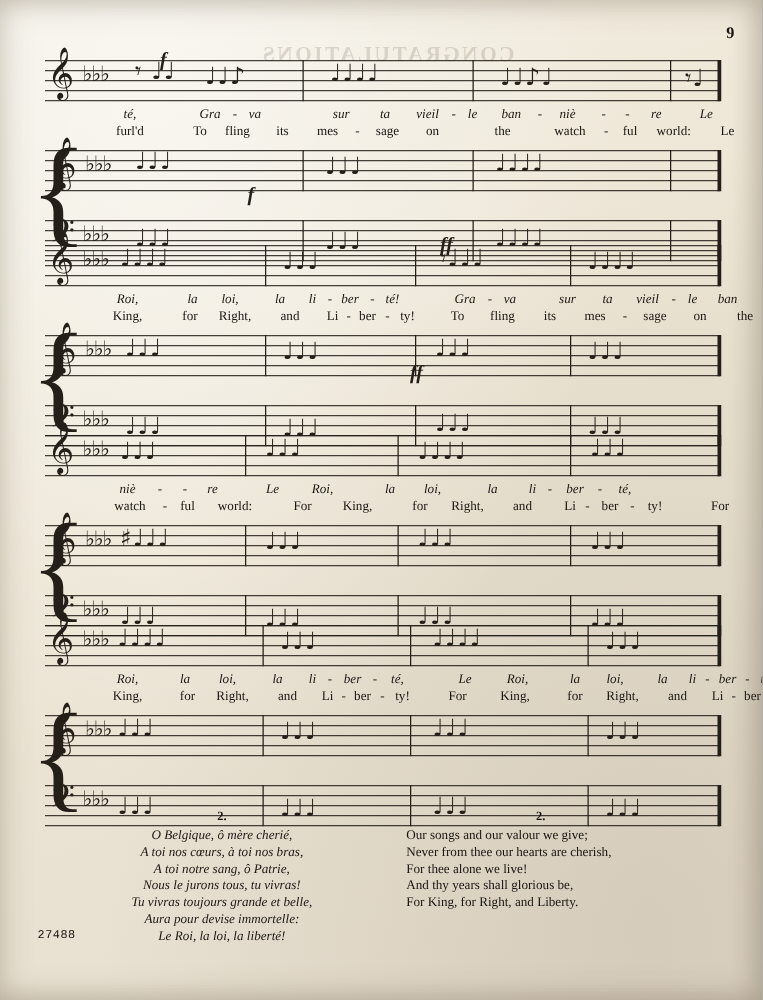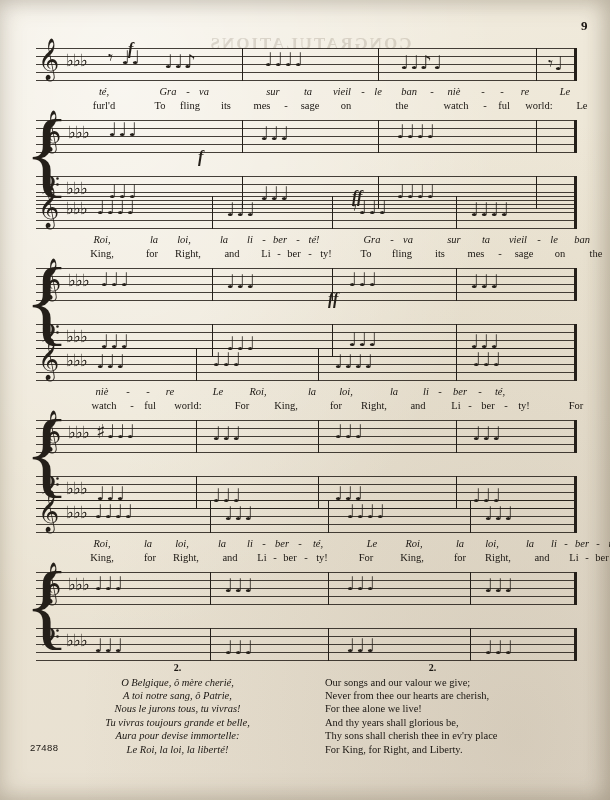--- a/index.html
+++ b/index.html
@@ -52,21 +52,21 @@
     color: rgba(120,105,85,0.22);
     transform: scaleX(-1);
     pointer-events: none;
   }
   .plate-number {
     position: absolute;
     left: 30px;
     bottom: 47px;
     font-size: 9.5px;
     letter-spacing: 0.4px;
-    font-family: Liberation Sans, sans-serif;
+    font-family: Liberation Mono, monospace;
   }
 
   
   .system {
     position: absolute;
     left: 36px;
     width: 540px;
   }
   .staff {
     position: relative;
@@ -567,32 +567,32 @@
       <div class="barline" style="left:434px;"></div>
       <div class="beamgrp" style="left:448px; top:8px;">♩♩♩</div>
       <div class="barline thick" style="left:538px;"></div>
     </div>
   </div>
 
   <div class="verses">
     <div class="verse-col fr">
       <div class="verse-num">2.</div>
       <div class="verse-line">O Belgique, ô mère cherié,</div>
+      <div class="verse-line">A toi nos cœurs, à toi nos bras,</div>
       <div class="verse-line">A toi notre sang, ô Patrie,</div>
       <div class="verse-line">Nous le jurons tous, tu vivras!</div>
       <div class="verse-line">Tu vivras toujours grande et belle,</div>
       <div class="verse-line">Aura pour devise immortelle:</div>
       <div class="verse-line">Le Roi, la loi, la liberté!</div>
     </div>
     <div class="verse-col en">
       <div class="verse-num">2.</div>
       <div class="verse-line">Our songs and our valour we give;</div>
       <div class="verse-line">Never from thee our hearts are cherish,</div>
       <div class="verse-line">For thee alone we live!</div>
       <div class="verse-line">And thy years shall glorious be,</div>
-      <div class="verse-line">Thy sons shall cherish thee in ev'ry place</div>
       <div class="verse-line">For King, for Right, and Liberty.</div>
     </div>
   </div>
 
   <div class="plate-number">27488</div>
   <div class="edge-shadow"></div>
 </div>
 
 </body></html>

